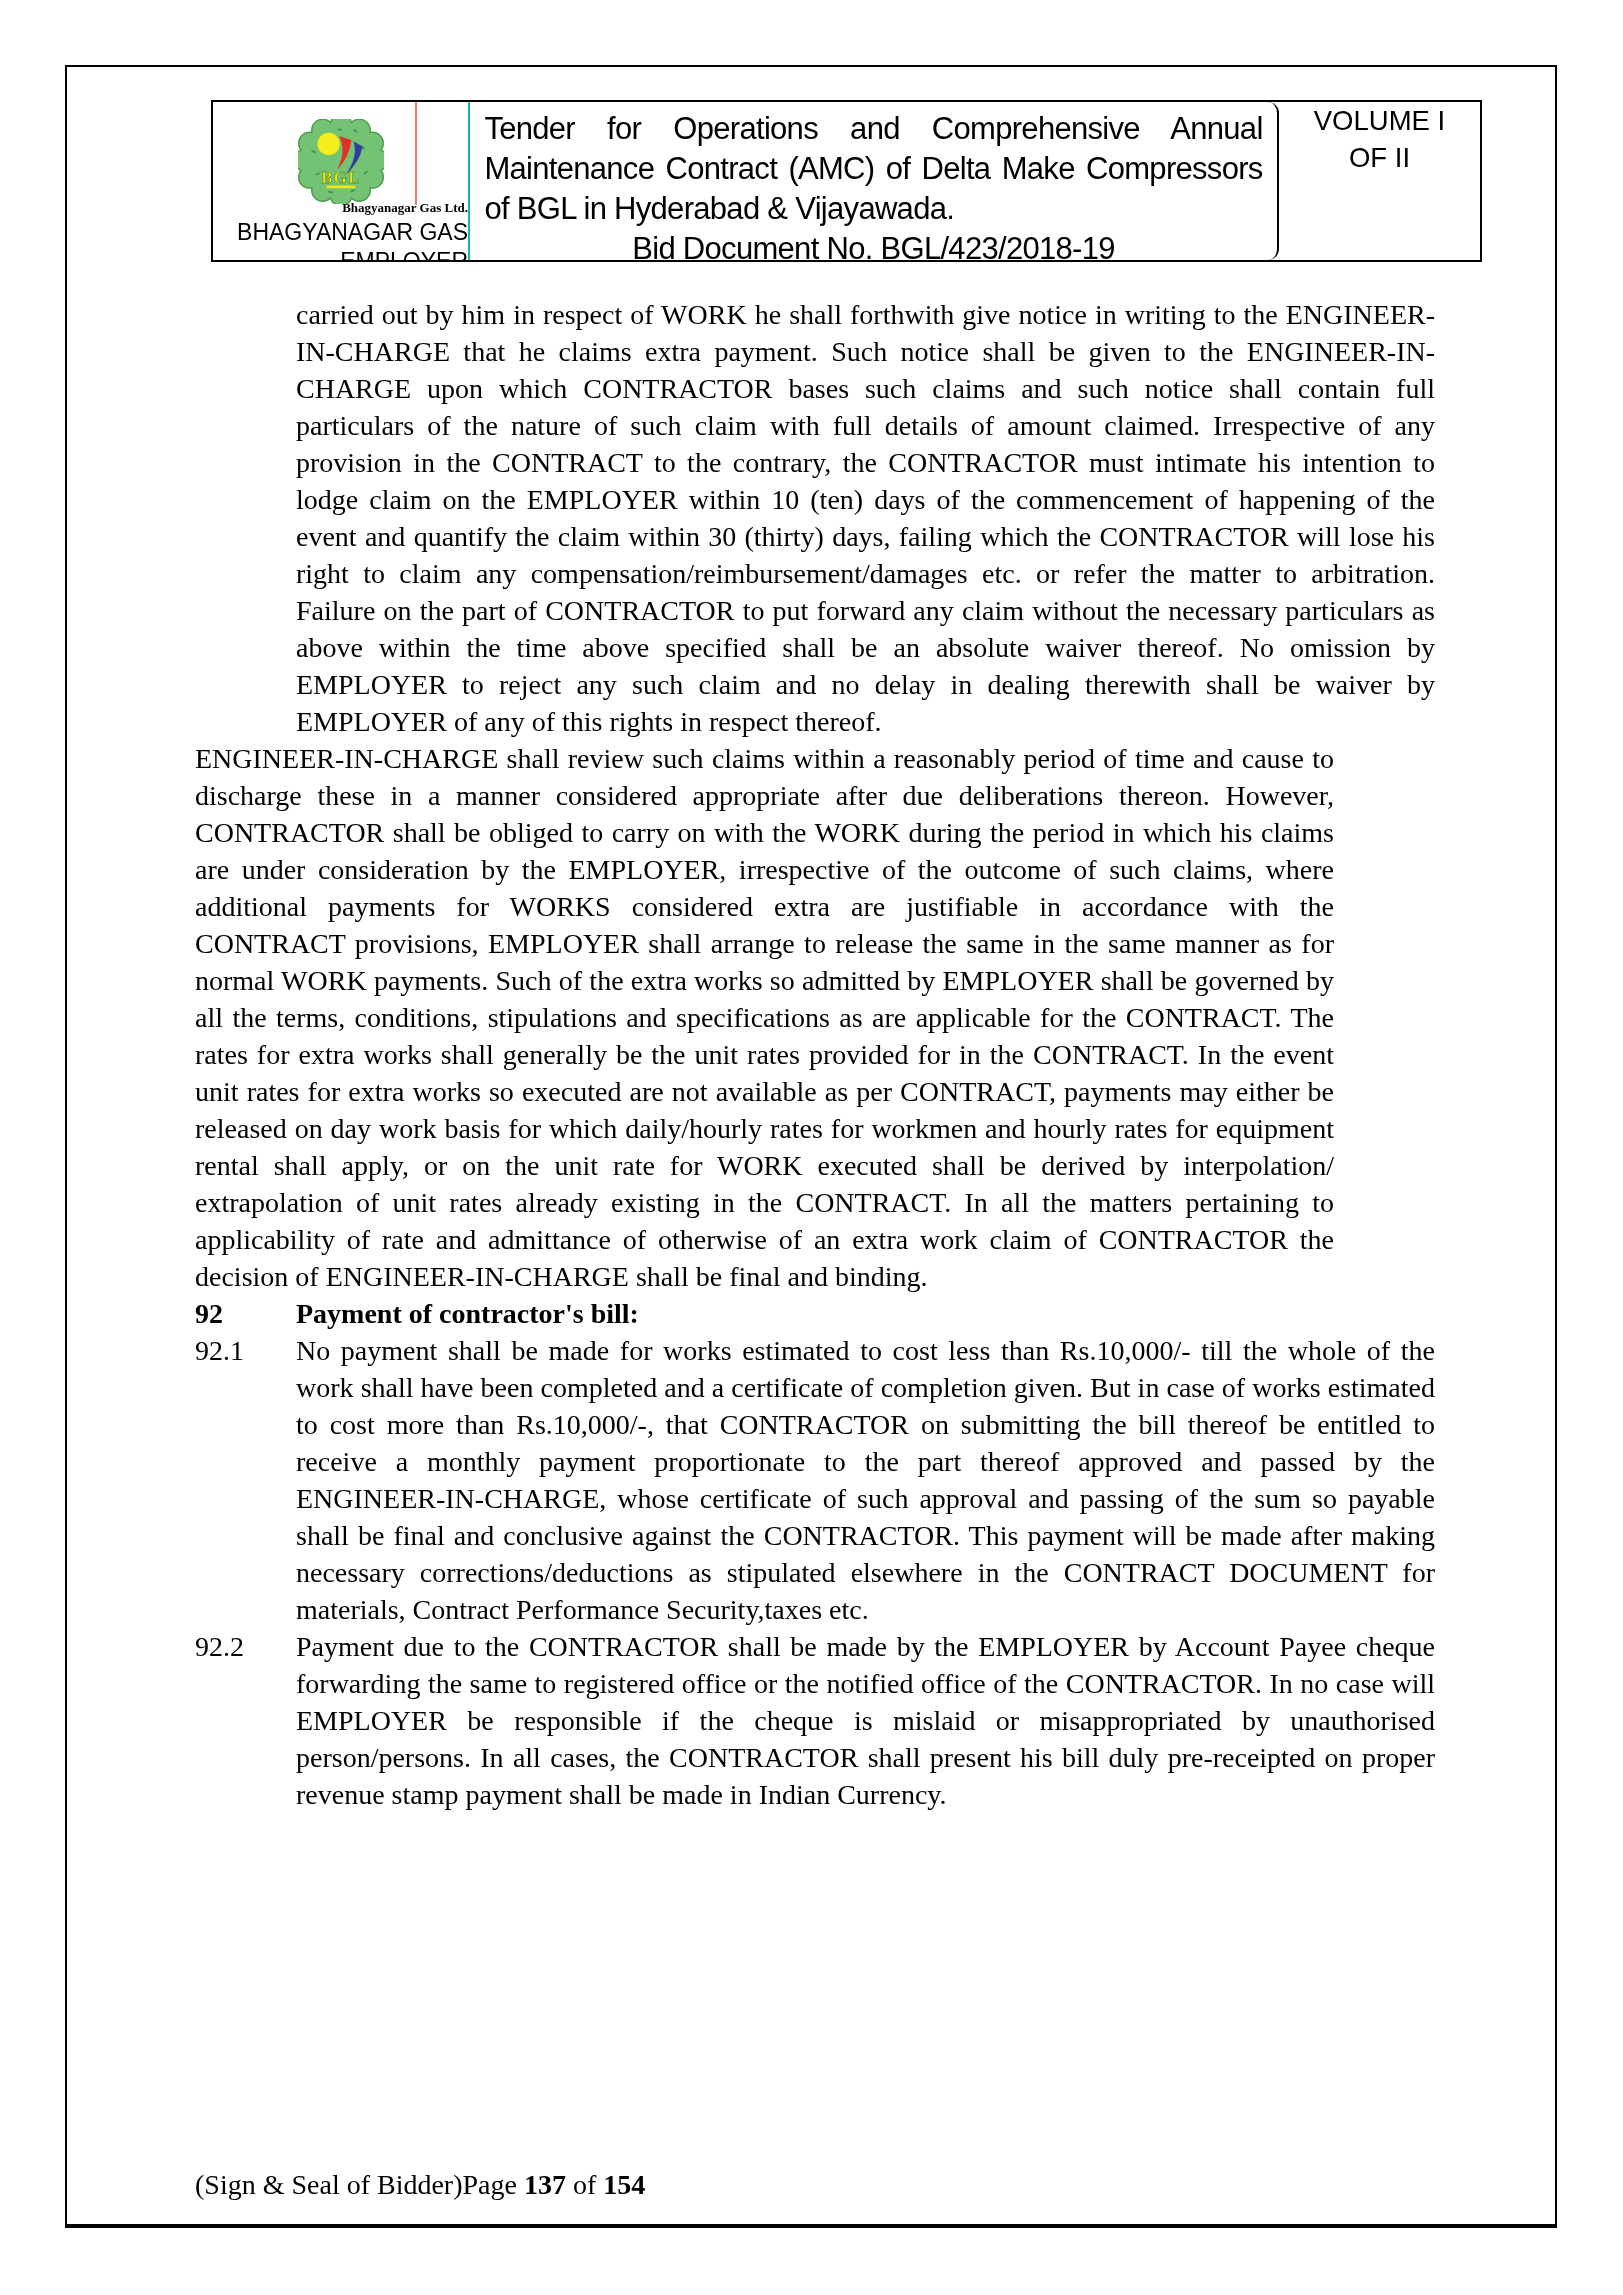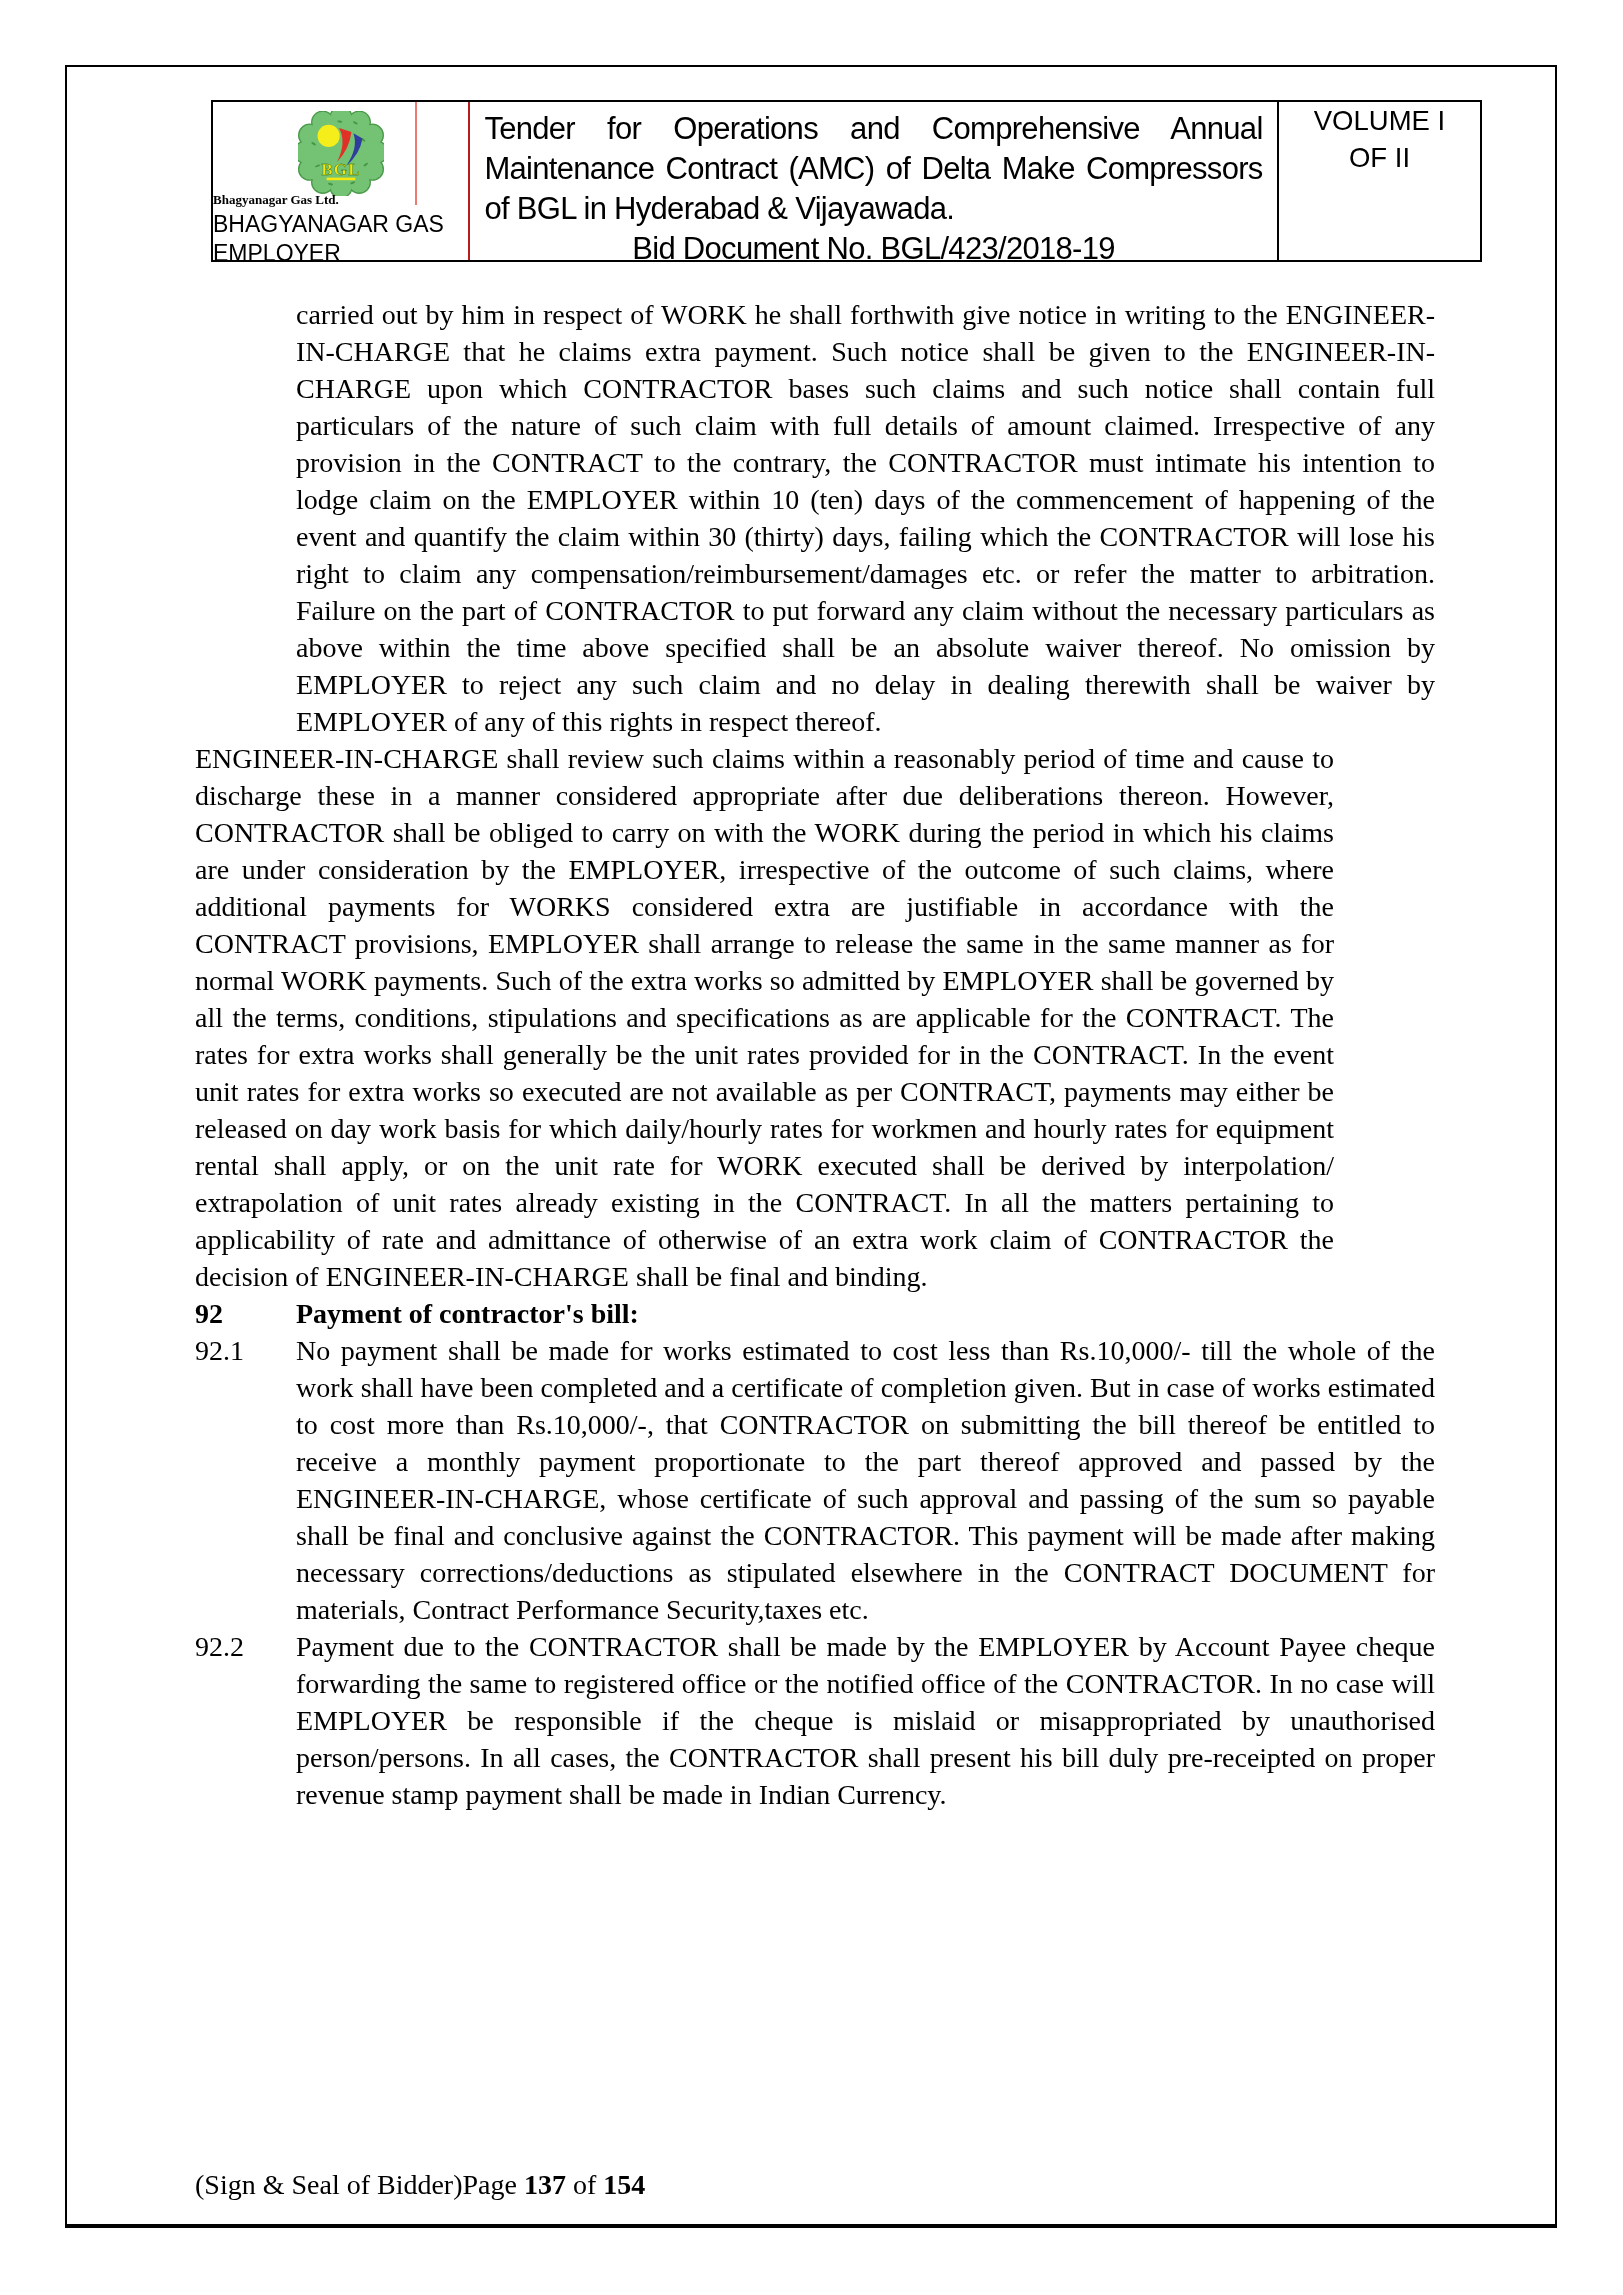--- a/index.html
+++ b/index.html
@@ -13,22 +13,22 @@
     position:absolute; left:65px; top:65px; width:1492px; height:2163px;
     border:2px solid #000; border-bottom-width:4.6px;
   }
 
   
   .header-table {
     position:absolute; left:144px; top:33px; width:1271px; height:162px;
     border:2px solid #000; display:flex;
   }
   .cell { height:100%; overflow:hidden; position:relative; }
-  .logo-cell  { width:257px;  border-right:2px solid #b91c1c; text-align:left; padding-top:9px; }
-  .title-cell { width:809px; border-right:2px solid #000; padding:6.5px 14.4px 0 14.4px; }
+  .logo-cell  { width:257px;  border-right:2px solid #14b8a6; text-align:right; padding-top:17px; }
+  .title-cell { width:809px; border-right:2px solid #000; padding:6.5px 14.4px 0 14.4px;border-radius:11px; }
   .volume-cell{ flex:1; display:flex; flex-direction:column; justify-content:flex-start; align-items:center; }
 
   .logo-svg { display:block; margin:0 auto; }
   .logo-caption {
     font-family:"Liberation Serif", serif; font-weight:bold;
     font-size:13px; line-height:14.4px; color:#000000; margin-top:-2.6px;
   }
   .org-name {
     font-family:"Liberation Sans", sans-serif; font-size:23px; line-height:29px;
     margin-top:2.6px; color:#000;

